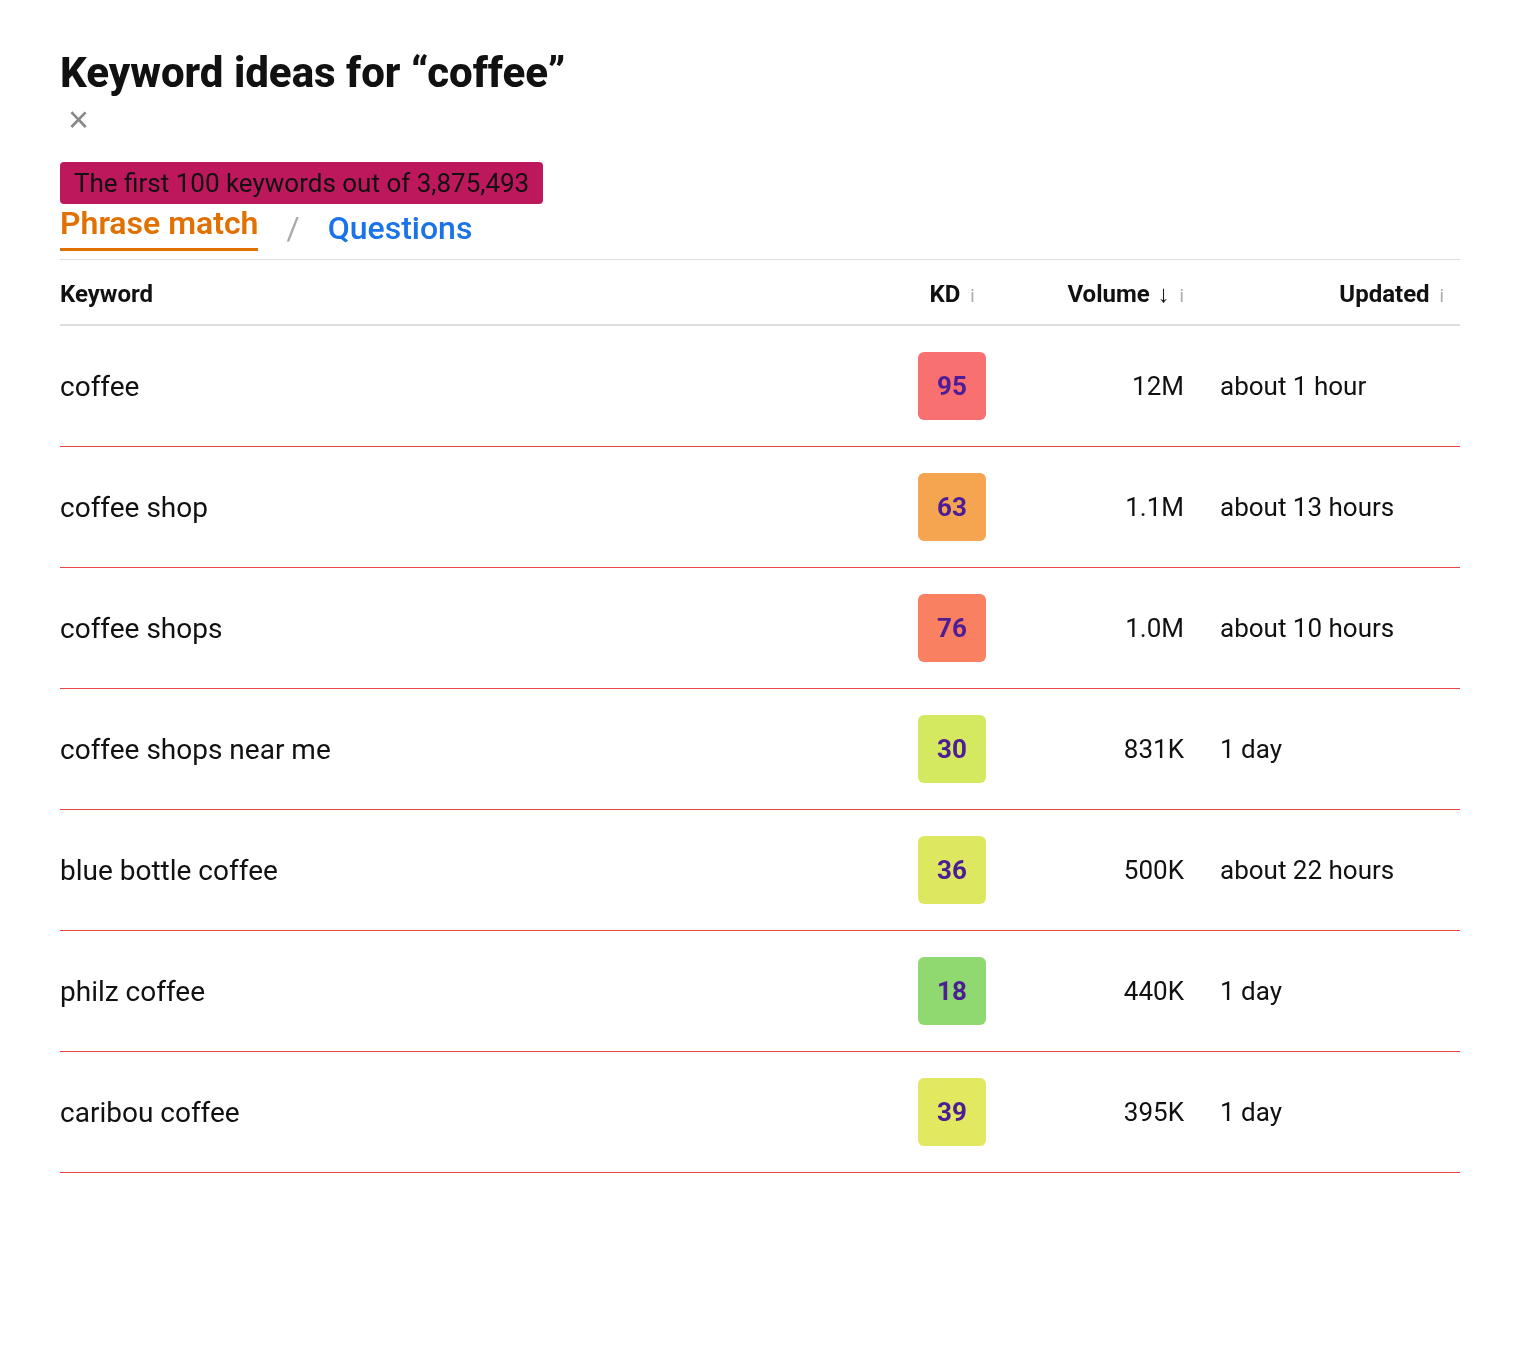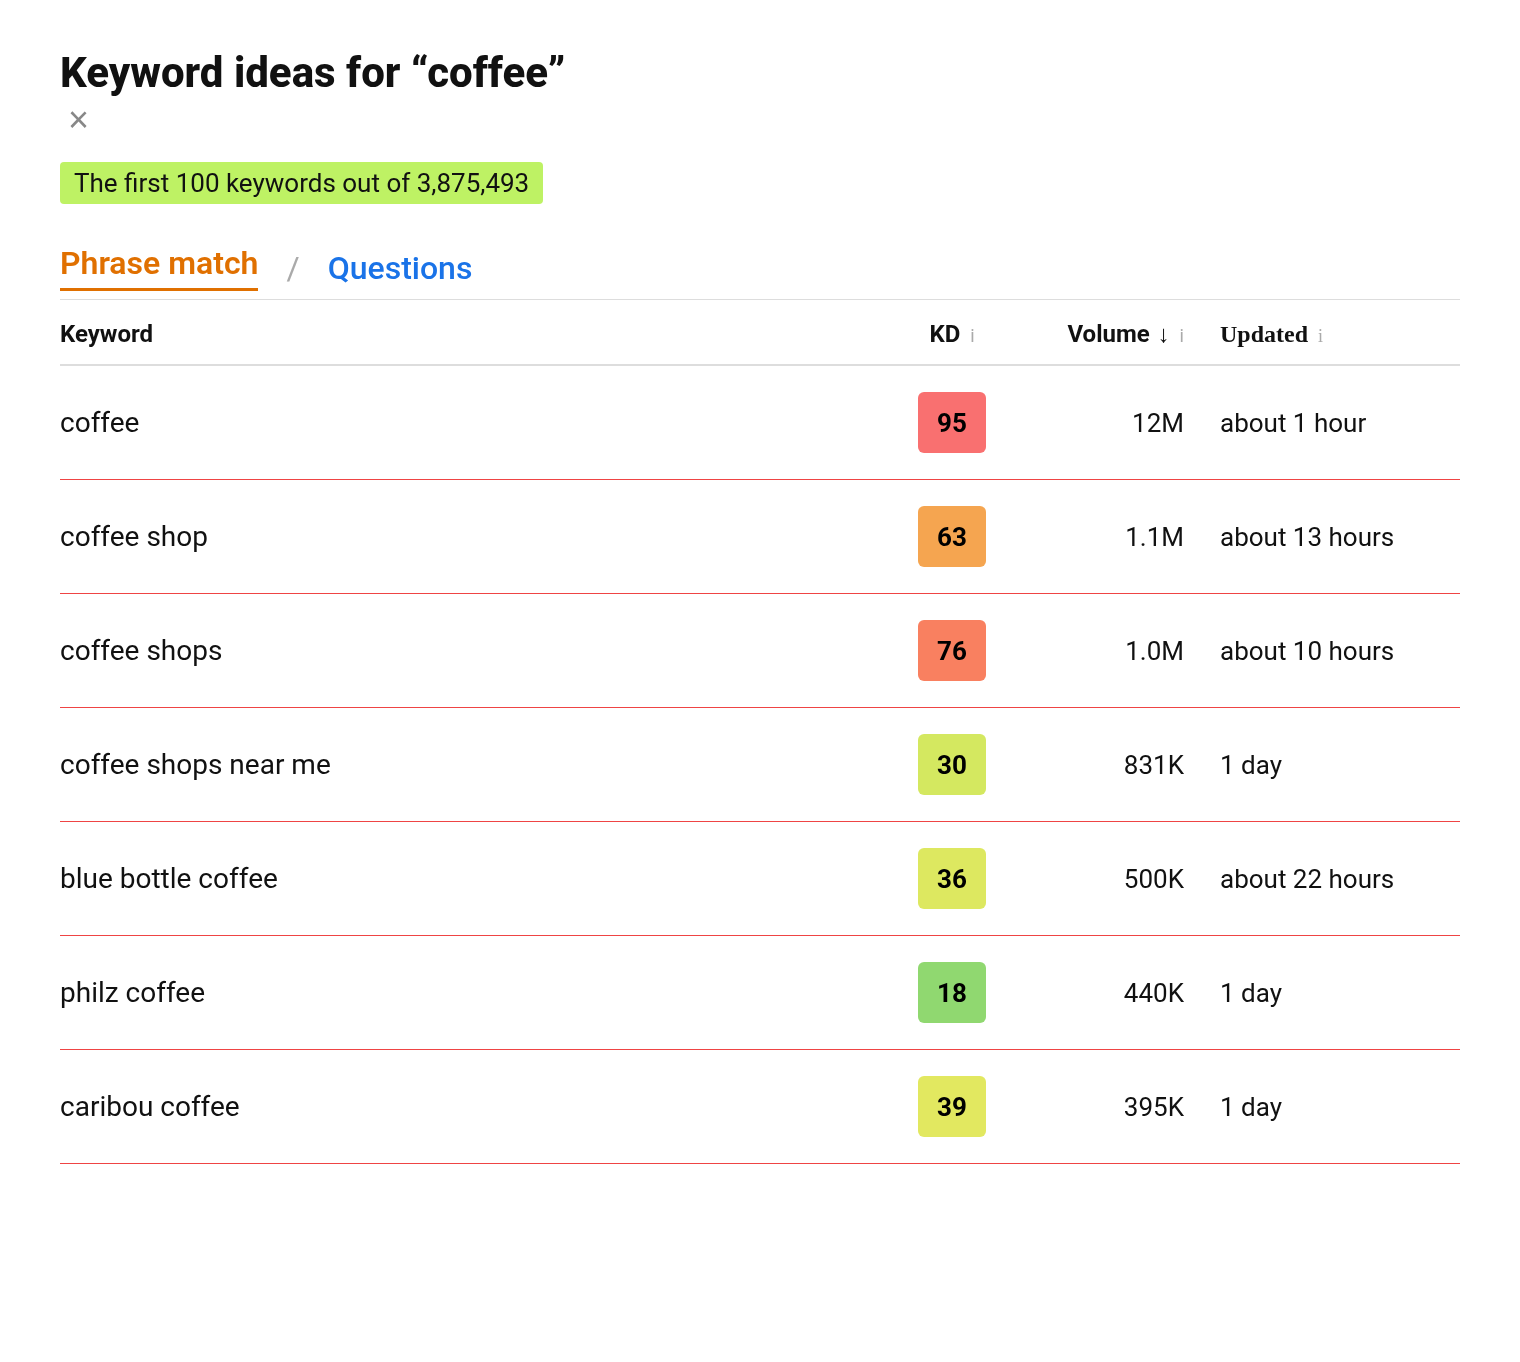--- a/index.html
+++ b/index.html
@@ -28,27 +28,26 @@
       font-size: 36px;
       color: #888;
       cursor: pointer;
       background: none;
       border: none;
       line-height: 1;
       padding: 4px 8px;
     }
     .highlight-banner {
       display: inline-block;
-      background: #bef264;
+      background: #be185d;
       color: #111;
       font-size: 26px;
       font-weight: 400;
       padding: 6px 14px;
       border-radius: 4px;
-      margin-bottom: 40px;
     }
     .tabs-row {
       display: flex;
       align-items: center;
       gap: 12px;
       margin-bottom: 8px;
     }
     .tab-phrase {
       font-size: 32px;
       font-weight: 600;
@@ -83,21 +82,21 @@
     thead tr th {
       padding: 20px 16px 16px 0;
       text-align: left;
       font-size: 24px;
       font-weight: 700;
       color: #111;
       border-bottom: 2px solid #ddd;
     }
     thead tr th.col-kd { text-align: center; width: 120px; }
     thead tr th.col-volume { text-align: right; width: 180px; }
-    thead tr th.col-updated { text-align: left; width: 260px; padding-left: 20px; font-family: Liberation Serif, serif; }
+    thead tr th.col-updated { text-align: right; width: 260px; padding-left: 20px; }
     .info-icon {
       color: #aaa;
       font-size: 18px;
       margin-left: 4px;
       font-weight: 400;
     }
     .sort-arrow {
       margin-left: 2px;
     }
     tbody tr {
@@ -124,25 +123,25 @@
       text-align: left;
       font-size: 26px;
       color: #111;
       padding-left: 20px;
     }
     .kd-badge {
       display: inline-flex;
       align-items: center;
       justify-content: center;
       width: 68px;
-      height: 61px;
+      height: 68px;
       border-radius: 6px;
       font-size: 26px;
       font-weight: 700;
-      color: #000000;
+      color: #4c1d95;
     }
   </style>
 </head>
 <body>
 
 
 
 <div class="header-row">
   <h1 class="page-title">Keyword ideas for “coffee”</h1>
   <button class="close-btn">×</button>

